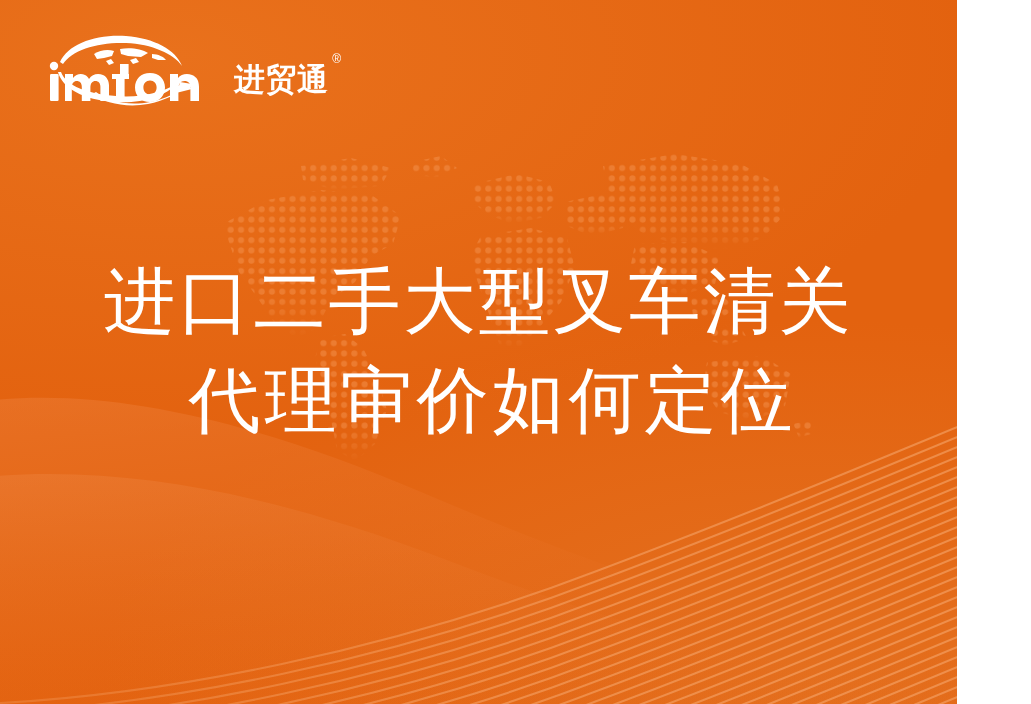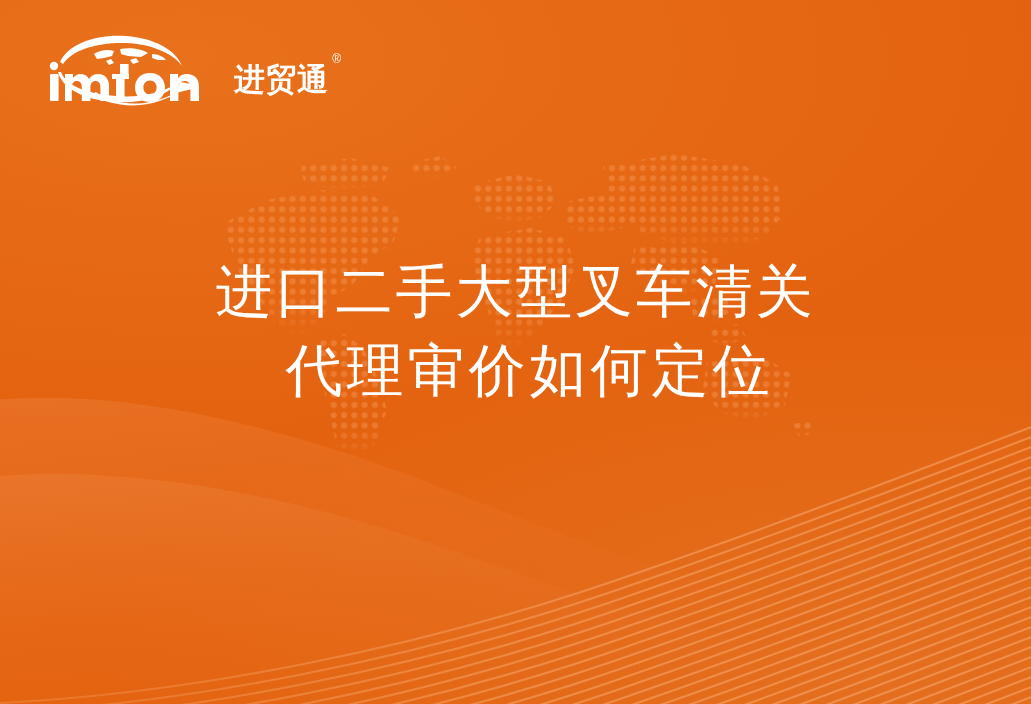--- a/index.html
+++ b/index.html
@@ -3,21 +3,21 @@
 <meta charset="utf-8">
 <title>进口二手大型叉车清关代理审价如何定位</title>
 <style>
   html, body {
     margin: 0;
     padding: 0;
     background: #ffffff;
   }
   #banner {
     position: relative;
-    width: 1031px;
+    width: 957px;
     height: 704px;
     overflow: hidden;
     background: #a21caf;
     font-family: "Liberation Sans", "DejaVu Sans", sans-serif;
     -webkit-font-smoothing: antialiased;
   }
 
   
   .bg-base {
     position: absolute;
@@ -99,21 +99,21 @@
   .headline {
     position: absolute;
     left: 0;
     right: 0;
     top: 252px;
     text-align: center;
     color: #ffffff;
     pointer-events: none;
   }
   .headline .line {
-    font-size: 57px;
+    font-size: 72px;
     font-weight: 400;
     line-height: 1.38;
     letter-spacing: 3px;
     white-space: nowrap;
   }
   .headline .line-2 { letter-spacing: 4px; margin-left: 28px; }
 </style>
 </head>
 <body>
 

